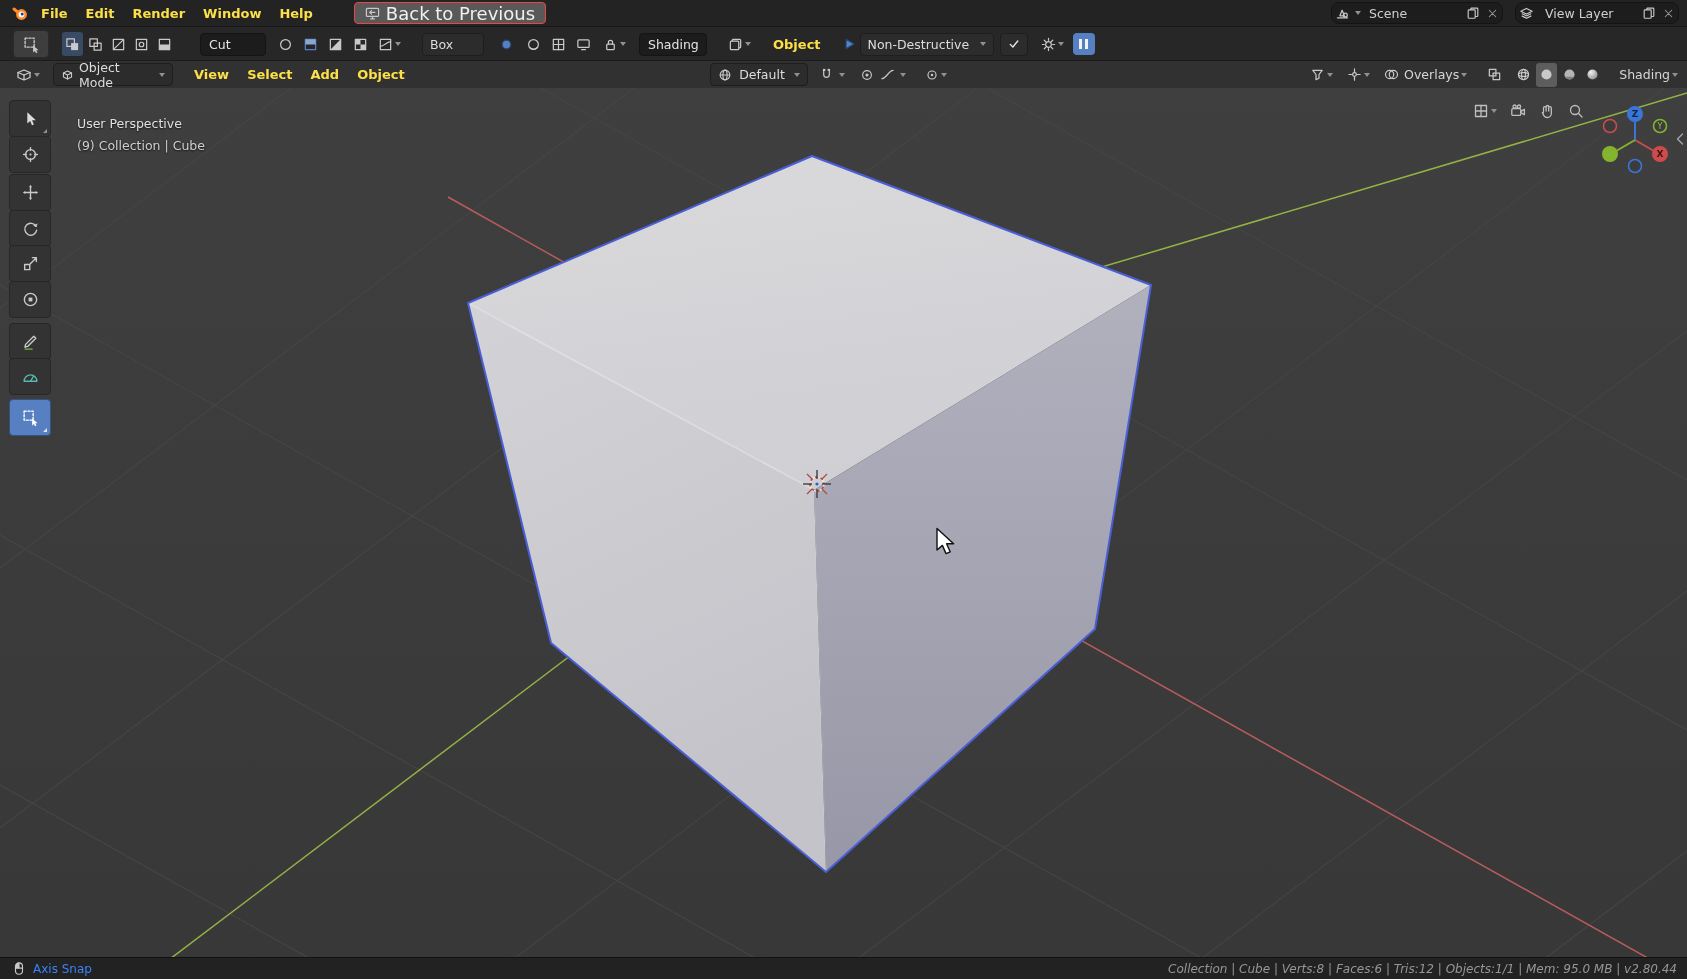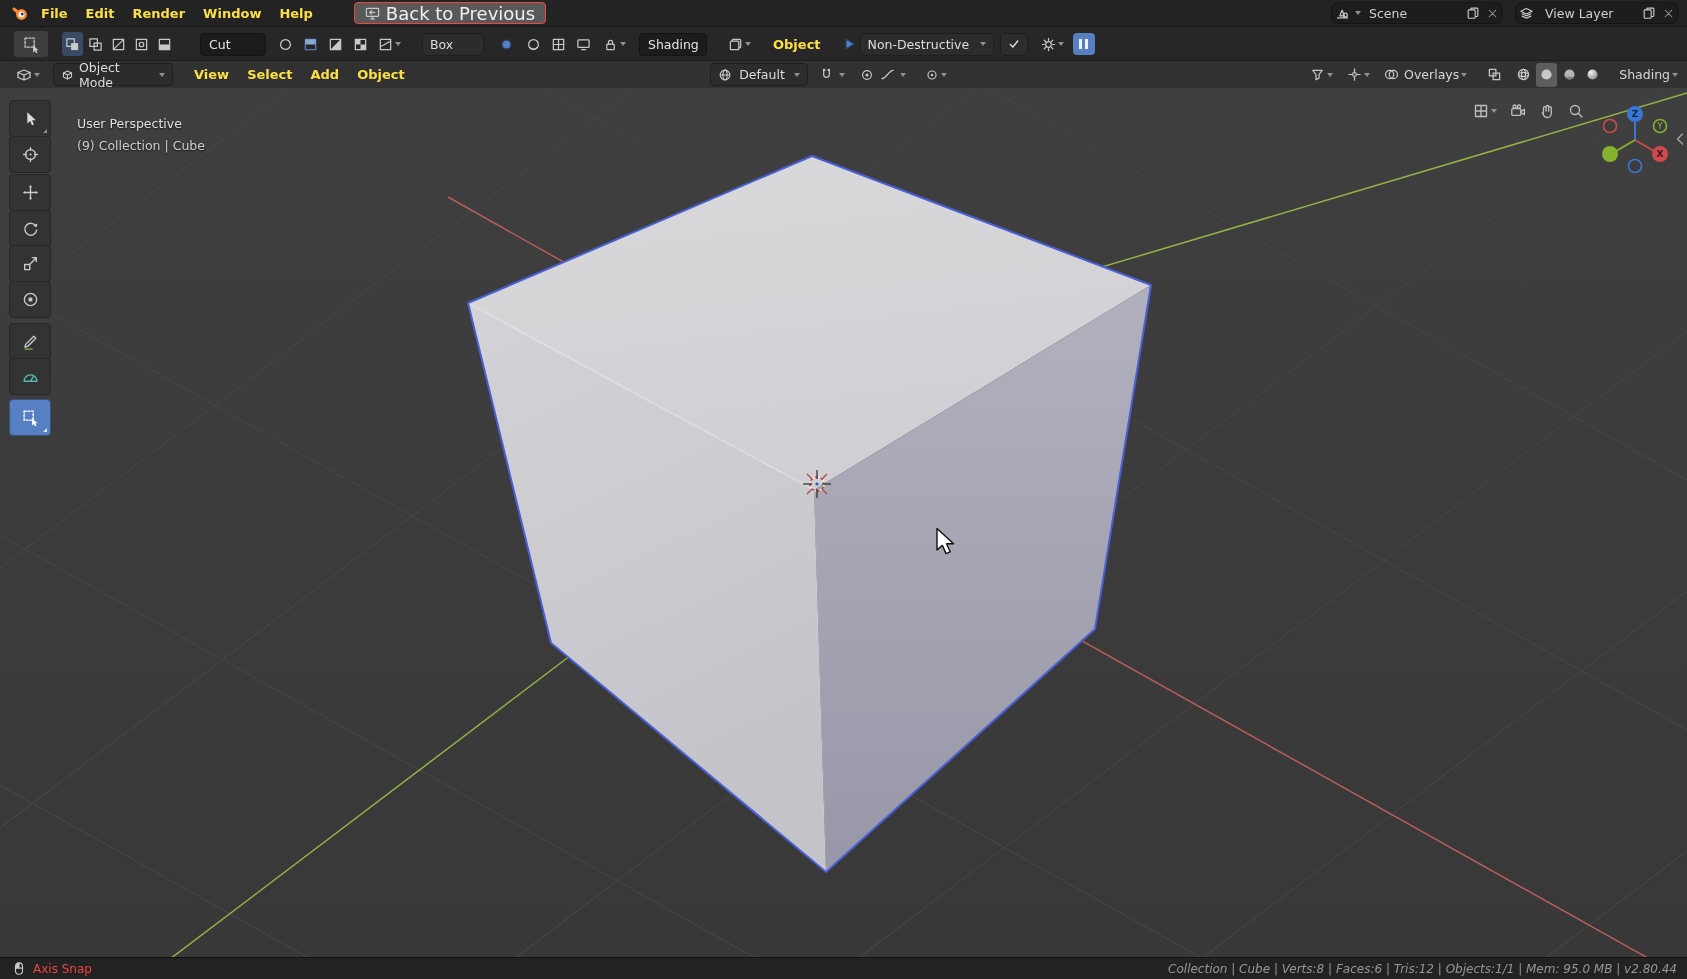--- a/index.html
+++ b/index.html
@@ -33,21 +33,21 @@
   .toolbtn.active{background:var(--accent);border-color:#35537e;}
   .subtool::after{content:"";position:absolute;right:3px;bottom:3px;border-left:4px solid transparent;border-bottom:4px solid #8f8f8f;}
   .toolbtn.active.subtool::after{border-bottom-color:#dce6f5;}
   #vp-corner-text{position:absolute;left:77px;top:10px;line-height:22px;text-shadow:0 1px 2px rgba(0,0,0,.7);}
   #vp-corner-text .l1{font-size:12.5px;color:#e0e0e0;margin-top:16px;}
   #vp-corner-text .l2{font-size:12.5px;color:#cfcfcf;}
   #navbtns{position:absolute;left:1470px;top:12px;display:flex;gap:7px;align-items:center;}
   #numlock{position:absolute;left:0;top:761px;width:245px;height:99px;background:#060606;}
   #numlock span{position:absolute;left:2px;top:56px;font-size:12.5px;color:#e2e2e2;}
   #sb-right{position:absolute;right:10px;color:#969696;font-size:12px;font-style:italic;}
-  #sb-left{display:flex;align-items:center;gap:7px;padding-left:12px;color:#ef4444;font-size:12px;}
+  #sb-left{display:flex;align-items:center;gap:7px;padding-left:12px;color:#3b82f6;font-size:12px;}
   .sel-pill{background:#5d5d5d;border-radius:3px;}
   .toggle-on{background:rgba(86,128,194,.40);border-radius:3px;}
 </style>
 </head>
 <body>
 
 <div id="topbar" class="bar">
   <span class="icbtn">
     <svg class="i" width="18" height="18" viewBox="0 0 18 18">
       <path d="M3 5 L9 10" stroke="#ff8b29" stroke-width="3"></path>

